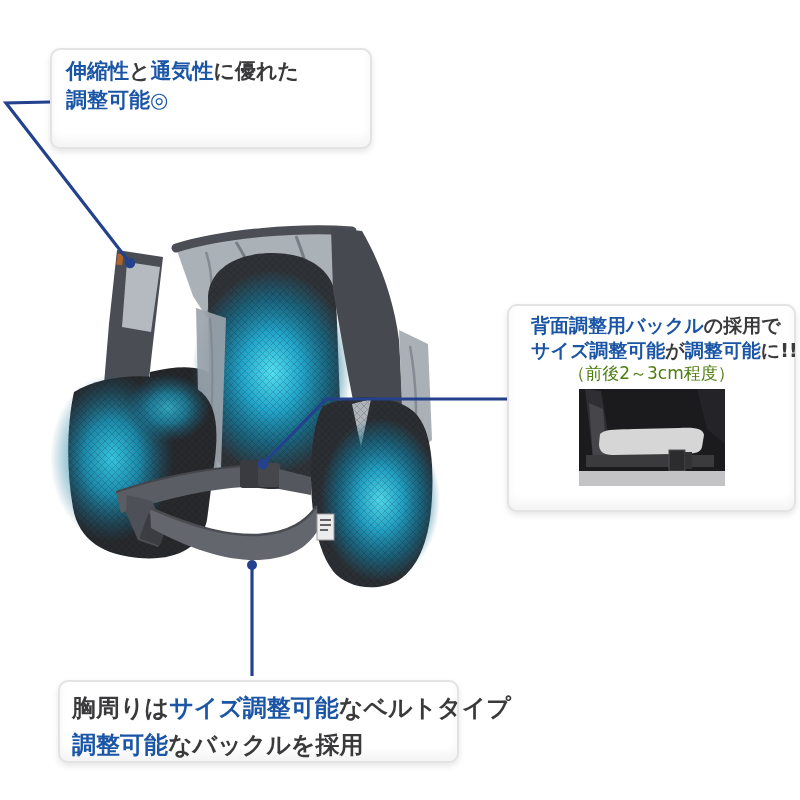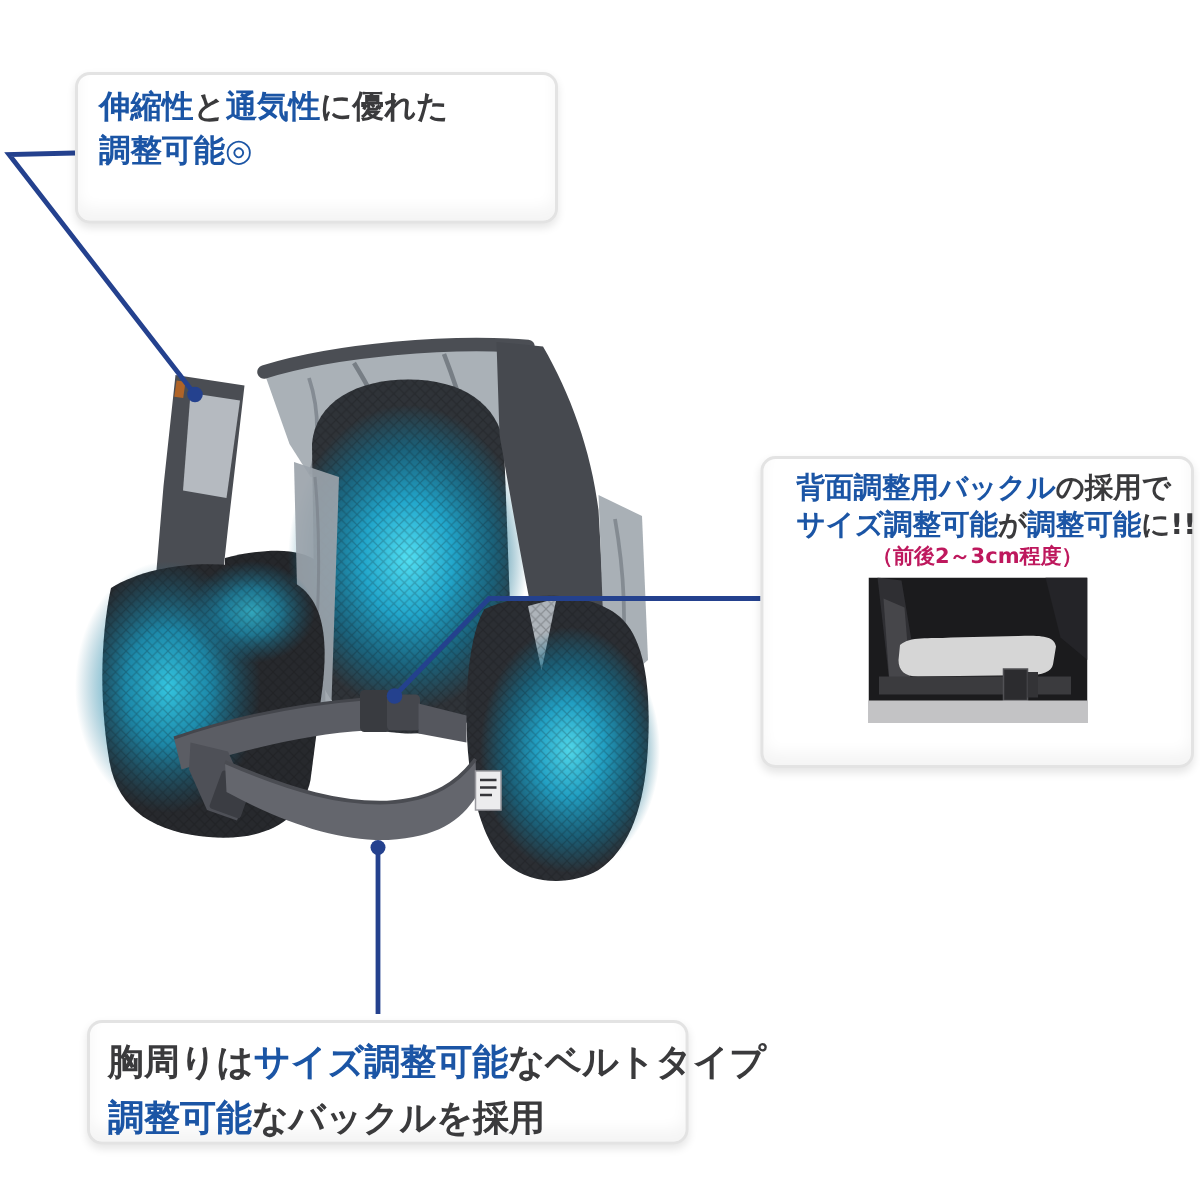--- a/index.html
+++ b/index.html
@@ -15,21 +15,21 @@
     box-shadow:0 3px 6px rgba(0,0,0,0.10), inset 0 -8px 10px rgba(0,0,0,0.045);
   }
   .callout .line{font-weight:bold;color:#3a3a3c;white-space:nowrap;}
   .seg{font-weight:bold;}
   .seg.blue{color:#1b55a5;}
   .seg.dark{color:#3a3a3c;}
   .callout-stretch{left:50px;top:48px;width:322px;height:101px;padding:7px 14px;font-size:21px;}
   .callout-stretch .line{line-height:1.4;}
   .callout-backbuckle{left:507px;top:304px;width:289px;height:208px;padding:7px 22px;text-align:center;}
   .callout-backbuckle .line{font-size:19px;line-height:1.32;}
-  .callout-backbuckle .line.small{font-size:14px;line-height:1.2;font-weight:bold;color:#be185d;}
+  .callout-backbuckle .line.small{font-size:17px;line-height:1.2;font-weight:normal;color:#4d7c0f;}
   .inset-photo{display:block;margin:5px auto 0;}
   .callout-chestbelt{left:58px;top:680px;width:401px;height:83px;padding:8px 12px;font-size:24px;}
   .callout-chestbelt .line{line-height:1.55;}
 </style>
 </head>
 <body>
 
 <div class="stage">
 
   <svg class="vest-layer" width="800" height="800" viewBox="0 0 800 800">

